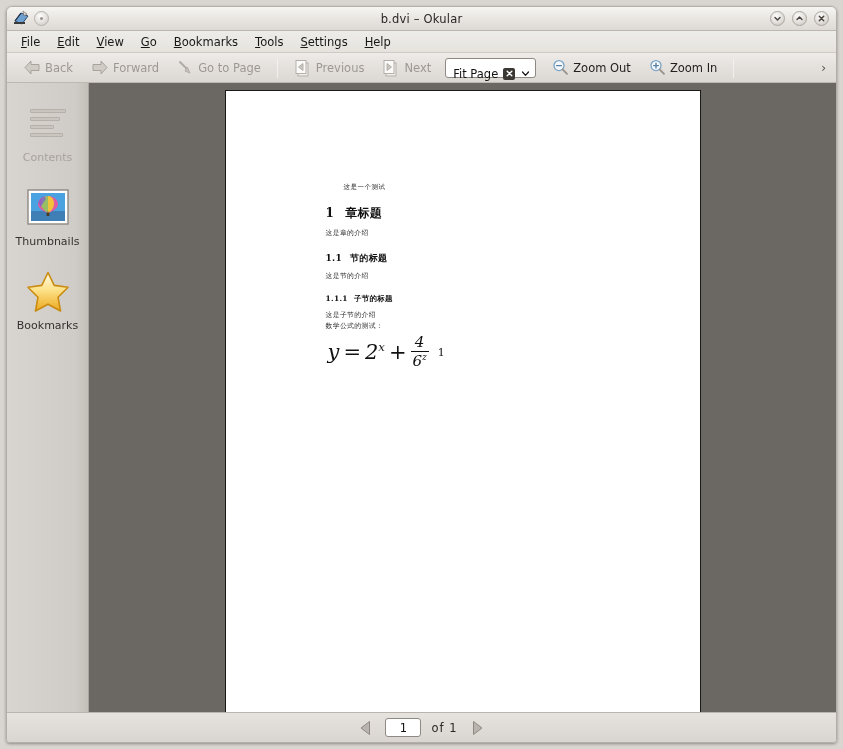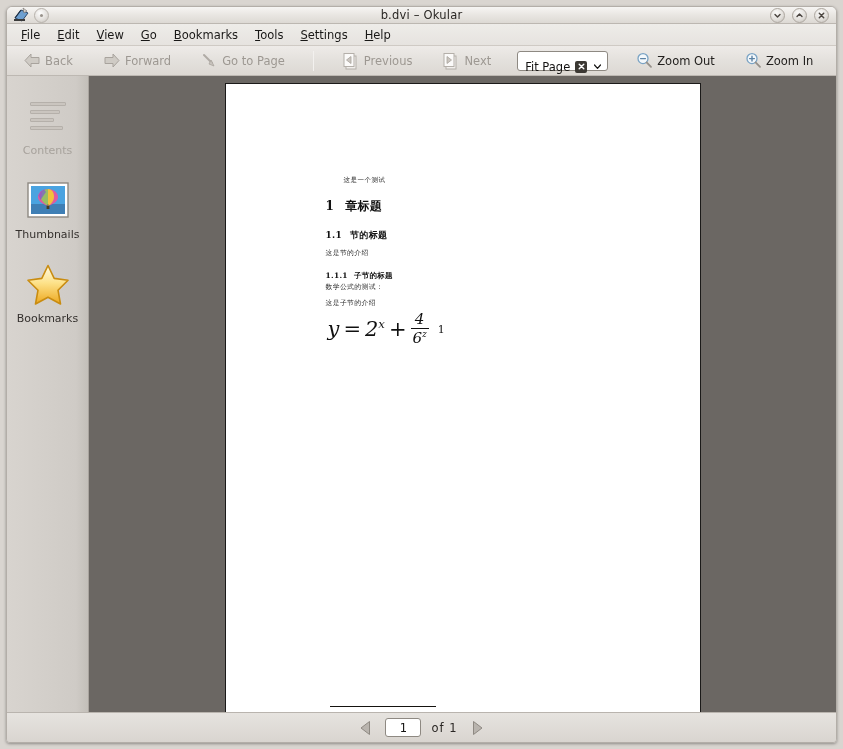--- a/index.html
+++ b/index.html
@@ -14,21 +14,21 @@
     width: 831px; height: 737px;
     background: linear-gradient(180deg,#f2f0ee 0%, #e4e1dd 55%, #d7d3ce 100%);
     border: 1px solid #b3aea8;
     border-radius: 6px 6px 4px 4px;
     box-shadow: 0 1px 3px rgba(0,0,0,.35);
     display: flex; flex-direction: column;
     overflow: hidden;
   }
   
   .titlebar {
-    height: 17px; flex: none; position: relative;
+    height: 24px; flex: none; position: relative;
     background: linear-gradient(180deg,#f6f5f3 0%,#e9e6e2 50%,#ddd9d4 100%);
     border-bottom: 1px solid #bcb7b1;
     border-radius: 5px 5px 0 0;
     display: flex; align-items: center;
   }
   .tb-left { display: flex; align-items: center; gap: 4px; padding-left: 6px; }
   .app-icon { width: 17px; height: 17px; display: block; }
   .tb-dot {
     width: 15px; height: 15px; border-radius: 50%;
     background: radial-gradient(circle at 40% 32%,#fdfdfd 0%,#e2dfdb 58%,#c6c1bb 100%);
@@ -57,21 +57,21 @@
     border-bottom: 1px solid #cfcac4;
     display: flex; align-items: center; padding-left: 14px; gap: 17px;
   }
   .menu-item { font-size: 11.5px; color: #191817; cursor: default; white-space: nowrap; }
   .menu-item u { text-decoration: underline; text-underline-offset: 1px; }
   
   .toolbar {
     height: 30px; flex: none;
     background: linear-gradient(180deg,#eeebe8 0%,#e4e1dd 48%,#dcd8d3 100%);
     border-bottom: 1px solid #bdb8b2;
-    display: flex; align-items: center; padding: 0 4px 0 10px; gap: 18px;
+    display: flex; align-items: center; padding: 0 4px 0 10px; gap: 6px;
     position: relative;
   }
   .tbtn {
     display: flex; align-items: center; gap: 4px;
     padding: 2px 6px; border-radius: 3px;
     font-size: 11.5px; white-space: nowrap;
   }
   .tbtn.disabled { color: #9d9892; }
   .tbtn.enabled { color: #23211f; }
   .tbtn svg { display:block; flex:none; }
@@ -348,31 +348,32 @@
 
     <div class="viewer">
       <div class="page">
         <div class="doc">
 
           <div class="d-top">这是一个测试</div>
 
           <div class="h1">
             <span class="num">1</span><span>章标题</span>
           </div>
+          <div class="para">这是章的介绍</div>
 
           <div class="h2">
             <span class="num">1.1</span><span>节的标题</span>
           </div>
           <div class="para">这是节的介绍</div>
 
           <div class="h3">
             <span class="num">1.1.1</span><span>子节的标题</span>
           </div>
+          <div class="para">这是子节的介绍</div>
           <div class="para tight">数学公式的测试：</div>
-          <div class="para">这是子节的介绍</div>
 
           <div class="formula">
             <span>y</span>
             <span class="op">=</span>
             <span><span>2</span><span class="sup">x</span></span>
             <span class="op">+</span>
             <span class="frac">
               <span class="nu">4</span>
               <span class="bar"></span>
               <span class="de"><span>6</span><span class="sup">z</span></span>

